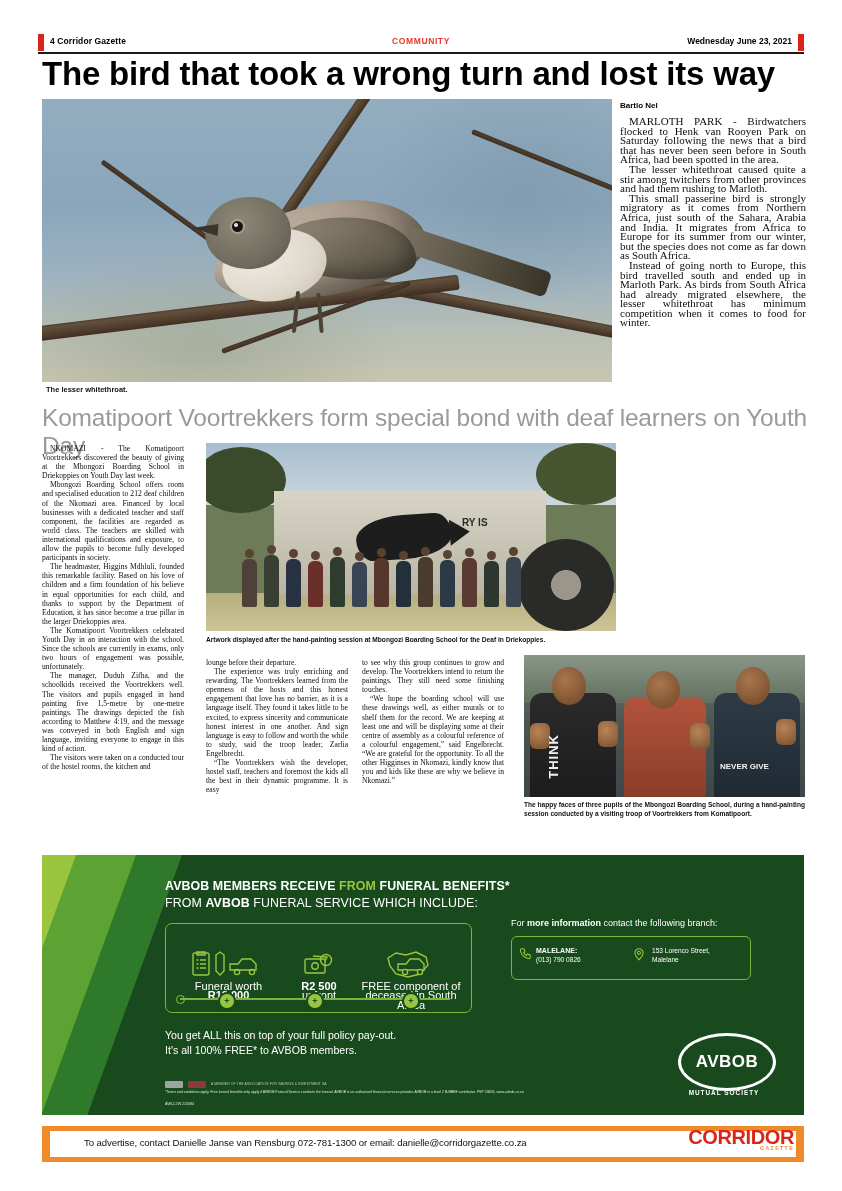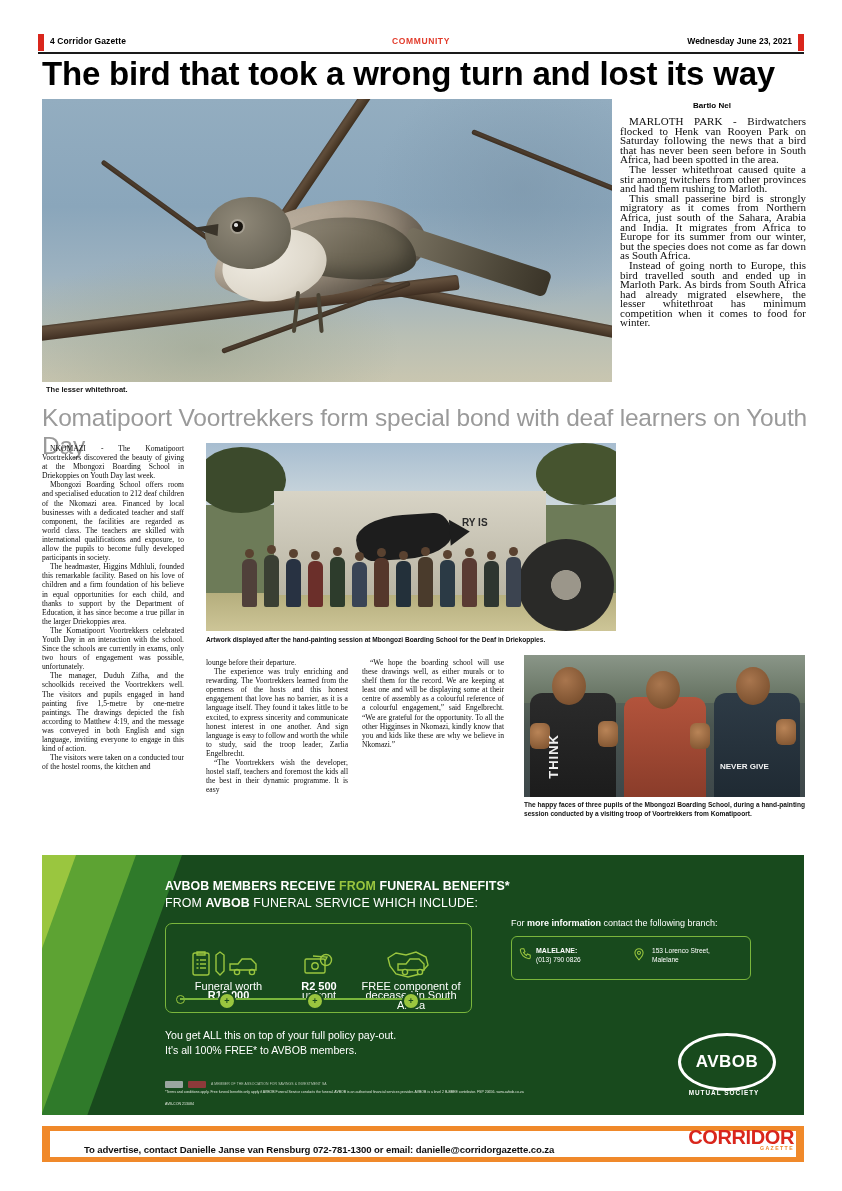--- a/index.html
+++ b/index.html
@@ -57,21 +57,21 @@
      background:linear-gradient(90deg,#77705f,#4b4537 70%,#3a3428);}
   .bird-wing{position:absolute;left:235px;top:118px;width:140px;height:62px;border-radius:60% 40% 55% 45%/60% 60% 40% 40%;
      background:linear-gradient(140deg,#9a9181,#6d6655 55%,#4d4839);transform:rotate(6deg);
      box-shadow:inset -8px -6px 18px rgba(0,0,0,.3);}
   .bird-leg{position:absolute;width:4px;background:#4a4334;border-radius:2px;}
   .leg1{left:252px;top:192px;height:42px;transform:rotate(6deg);}
   .leg2{left:276px;top:194px;height:40px;transform:rotate(-5deg);}
   .cap1{position:absolute;left:46px;top:385px;font-size:7.5px;font-weight:bold;color:#111;}
 
   
-  .byline{position:absolute;left:620px;top:101px;width:184px;text-align:center;font-size:8px;font-weight:bold;
+  .byline{position:absolute;left:620px;top:101px;width:184px;text-align:left;font-size:8px;font-weight:bold;
      font-family:"Liberation Sans",sans-serif;}
   .col-a1{position:absolute;left:620px;top:117px;width:186px;font-family:"Liberation Serif",serif;font-size:11px;
      line-height:9.6px;text-align:justify;color:#0d0d0d;}
   .col-a1 p{margin:0 0 0 0;text-indent:9px;}
 
   
   .headline2{position:absolute;left:42px;top:404px;width:766px;font-size:24.5px;color:#9a9a9a;font-weight:normal;
      letter-spacing:-0.2px;line-height:28px;}
 
   
@@ -163,21 +163,21 @@
   .fine-badges{display:flex;align-items:center;gap:5px;height:8px;}
   .fb{width:18px;height:7px;background:#9aa6a0;border-radius:1px;}
   .fb.red{background:#8d3a3a;}
   .fb-txt{font-size:3.4px;color:#b9c7b6;letter-spacing:.1px;}
   .fine1{position:absolute;left:0;top:10px;width:600px;font-size:3.5px;color:#dfe7dc;line-height:5px;}
   .fine2{position:absolute;left:0;top:22px;font-size:3.6px;color:#dfe7dc;}
 
   
   .footer{position:absolute;left:42px;top:1126px;width:762px;height:36px;background:#f0892a;}
   .footer-inner{position:absolute;left:8px;top:5px;width:746px;height:26px;background:#fff;}
-  .footer-text{position:absolute;left:42px;top:18px;font-size:9.6px;font-weight:bold;color:#111;letter-spacing:-.1px;}
+  .footer-text{position:absolute;left:42px;top:11px;font-size:9.6px;font-weight:normal;color:#111;letter-spacing:-.1px;}
   .corr-logo{position:absolute;right:10px;top:3px;text-align:right;}
   .corr-logo .c1t{font-size:20px;font-weight:bold;color:#d9261c;letter-spacing:-.4px;line-height:16px;}
   .corr-logo .c2t{font-size:5.2px;font-weight:bold;color:#f0892a;letter-spacing:1.4px;}
 </style>
 </head>
 <body>
 
 <div class="page">
 
   <div class="masthead">
@@ -282,20 +282,21 @@
       </div>
   </div>
   <div class="cap2">Artwork displayed after the hand-painting session at Mbongozi Boarding School for the Deaf in Driekoppies.</div>
 
   <div class="col2 c2b">
     <p style="text-indent:0">lounge before their departure.</p>
     <p>The experience was truly enriching and rewarding. The Voortrekkers learned from the openness of the hosts and this honest engagement that love has no barrier, as it is a language itself. They found it takes little to be excited, to express sincerity and communicate honest interest in one another. And sign language is easy to follow and worth the while to study, said the troop leader, Zarlia Engelbrecht.</p>
     <p>“The Voortrekkers wish the developer, hostel staff, teachers and foremost the kids all the best in their dynamic programme. It is easy</p>
   </div>
   <div class="col2 c2c">
+    <p style="text-indent:0">to see why this group continues to grow and develop. The Voortrekkers intend to return the paintings. They still need some finishing touches.</p>
     <p>“We hope the boarding school will use these drawings well, as either murals or to shelf them for the record. We are keeping at least one and will be displaying some at their centre of assembly as a colourful reference of a colourful engagement,” said Engelbrecht. “We are grateful for the opportunity. To all the other Higginses in Nkomazi, kindly know that you and kids like these are why we believe in Nkomazi.”</p>
   </div>
 
   <div class="pupilsphoto">
     <div class="pp-bg"></div>
     <div class="pp-wall"></div>
     <div class="pp-kid k1"></div>
     <div class="pp-kid k2"></div>
     <div class="pp-kid k3"></div>
     <div class="pp-face f1"></div>

